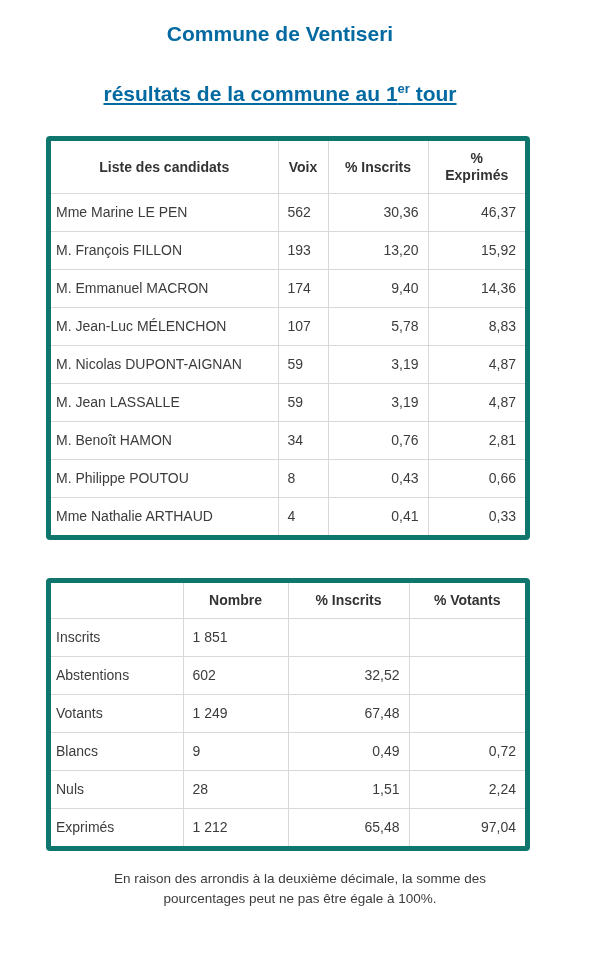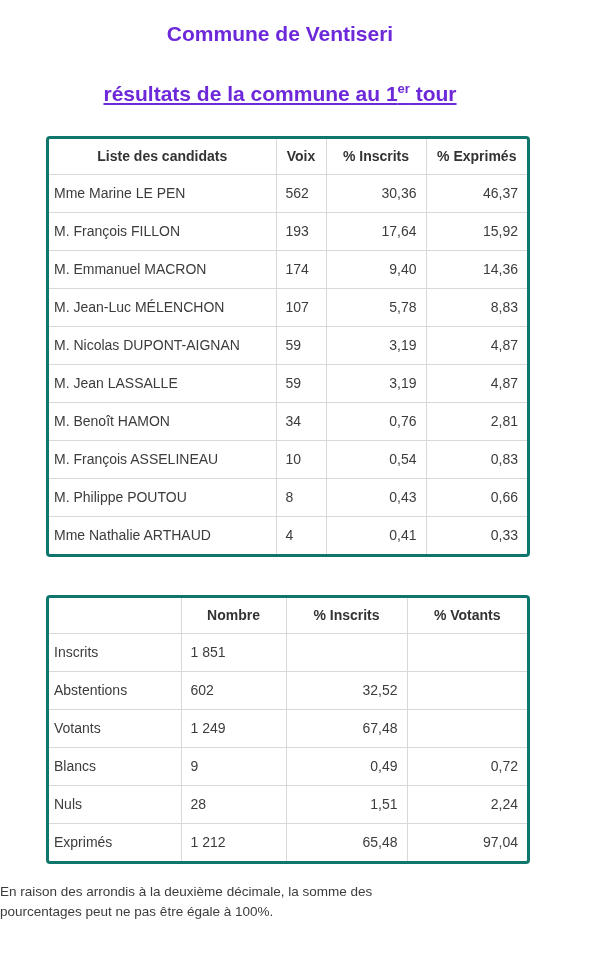--- a/index.html
+++ b/index.html
@@ -12,32 +12,32 @@
     font-family: "Liberation Sans", sans-serif;
     color: #3c3c3c;
     -webkit-font-smoothing: antialiased;
   }
   .page { width: 600px; }
 
   h1.title, h2.subtitle {
     width: 560px;
     text-align: center;
     font-weight: bold;
-    color: #6d28d9;
+    color: #0369a1;
     font-size: 21px;
   }
   h1.title  { margin: 24px 0 0 0; line-height: 20px; }
   h2.subtitle { margin: 39px 0 0 0; line-height: 21px; text-decoration: underline; }
   h2.subtitle sup { font-size: 13px; line-height: 0; }
 
   .table-wrap {
     box-sizing: border-box;
     margin-left: 46px;
     width: 484px;
-    border: 3px solid #0f766e;
+    border: 5px solid #0f766e;
     border-radius: 4px;
     background: #ffffff;
     overflow: hidden;
   }
   .wrap-results { margin-top: 32px; }
   .wrap-participation { margin-top: 38px; }
 
   table.tbl {
     border-collapse: collapse;
     width: 100%;
@@ -60,21 +60,21 @@
   }
   .tbl th + th, .tbl td + td { border-left: 1px solid #d9d9d9; }
   .tbl tbody td { border-top: 1px solid #d9d9d9; }
   .tbl td:first-child { text-align: left; padding-left: 5px; }
   .tbl td:nth-child(2) { text-align: left; }
   .tbl td:nth-child(3), .tbl td:nth-child(4) { text-align: right; }
 
   .footnote {
     margin: 18px 0 0 0;
     width: 600px;
-    text-align: left;
+    text-align: center;
     font-size: 13.5px;
     line-height: 20px;
     color: #3c3c3c;
   }
 </style>
 </head>
 <body>
 
 <div class="page">
 
@@ -101,21 +101,21 @@
       <tbody>
           <tr>
             <td>Mme Marine LE PEN</td>
             <td>562</td>
             <td>30,36</td>
             <td>46,37</td>
           </tr>
           <tr>
             <td>M. François FILLON</td>
             <td>193</td>
-            <td>17,64</td>
+            <td>13,20</td>
             <td>15,92</td>
           </tr>
           <tr>
             <td>M. Emmanuel MACRON</td>
             <td>174</td>
             <td>9,40</td>
             <td>14,36</td>
           </tr>
           <tr>
             <td>M. Jean-Luc MÉLENCHON</td>
@@ -133,26 +133,20 @@
             <td>M. Jean LASSALLE</td>
             <td>59</td>
             <td>3,19</td>
             <td>4,87</td>
           </tr>
           <tr>
             <td>M. Benoît HAMON</td>
             <td>34</td>
             <td>0,76</td>
             <td>2,81</td>
-          </tr>
-          <tr>
-            <td>M. François ASSELINEAU</td>
-            <td>10</td>
-            <td>0,54</td>
-            <td>0,83</td>
           </tr>
           <tr>
             <td>M. Philippe POUTOU</td>
             <td>8</td>
             <td>0,43</td>
             <td>0,66</td>
           </tr>
           <tr>
             <td>Mme Nathalie ARTHAUD</td>
             <td>4</td>

